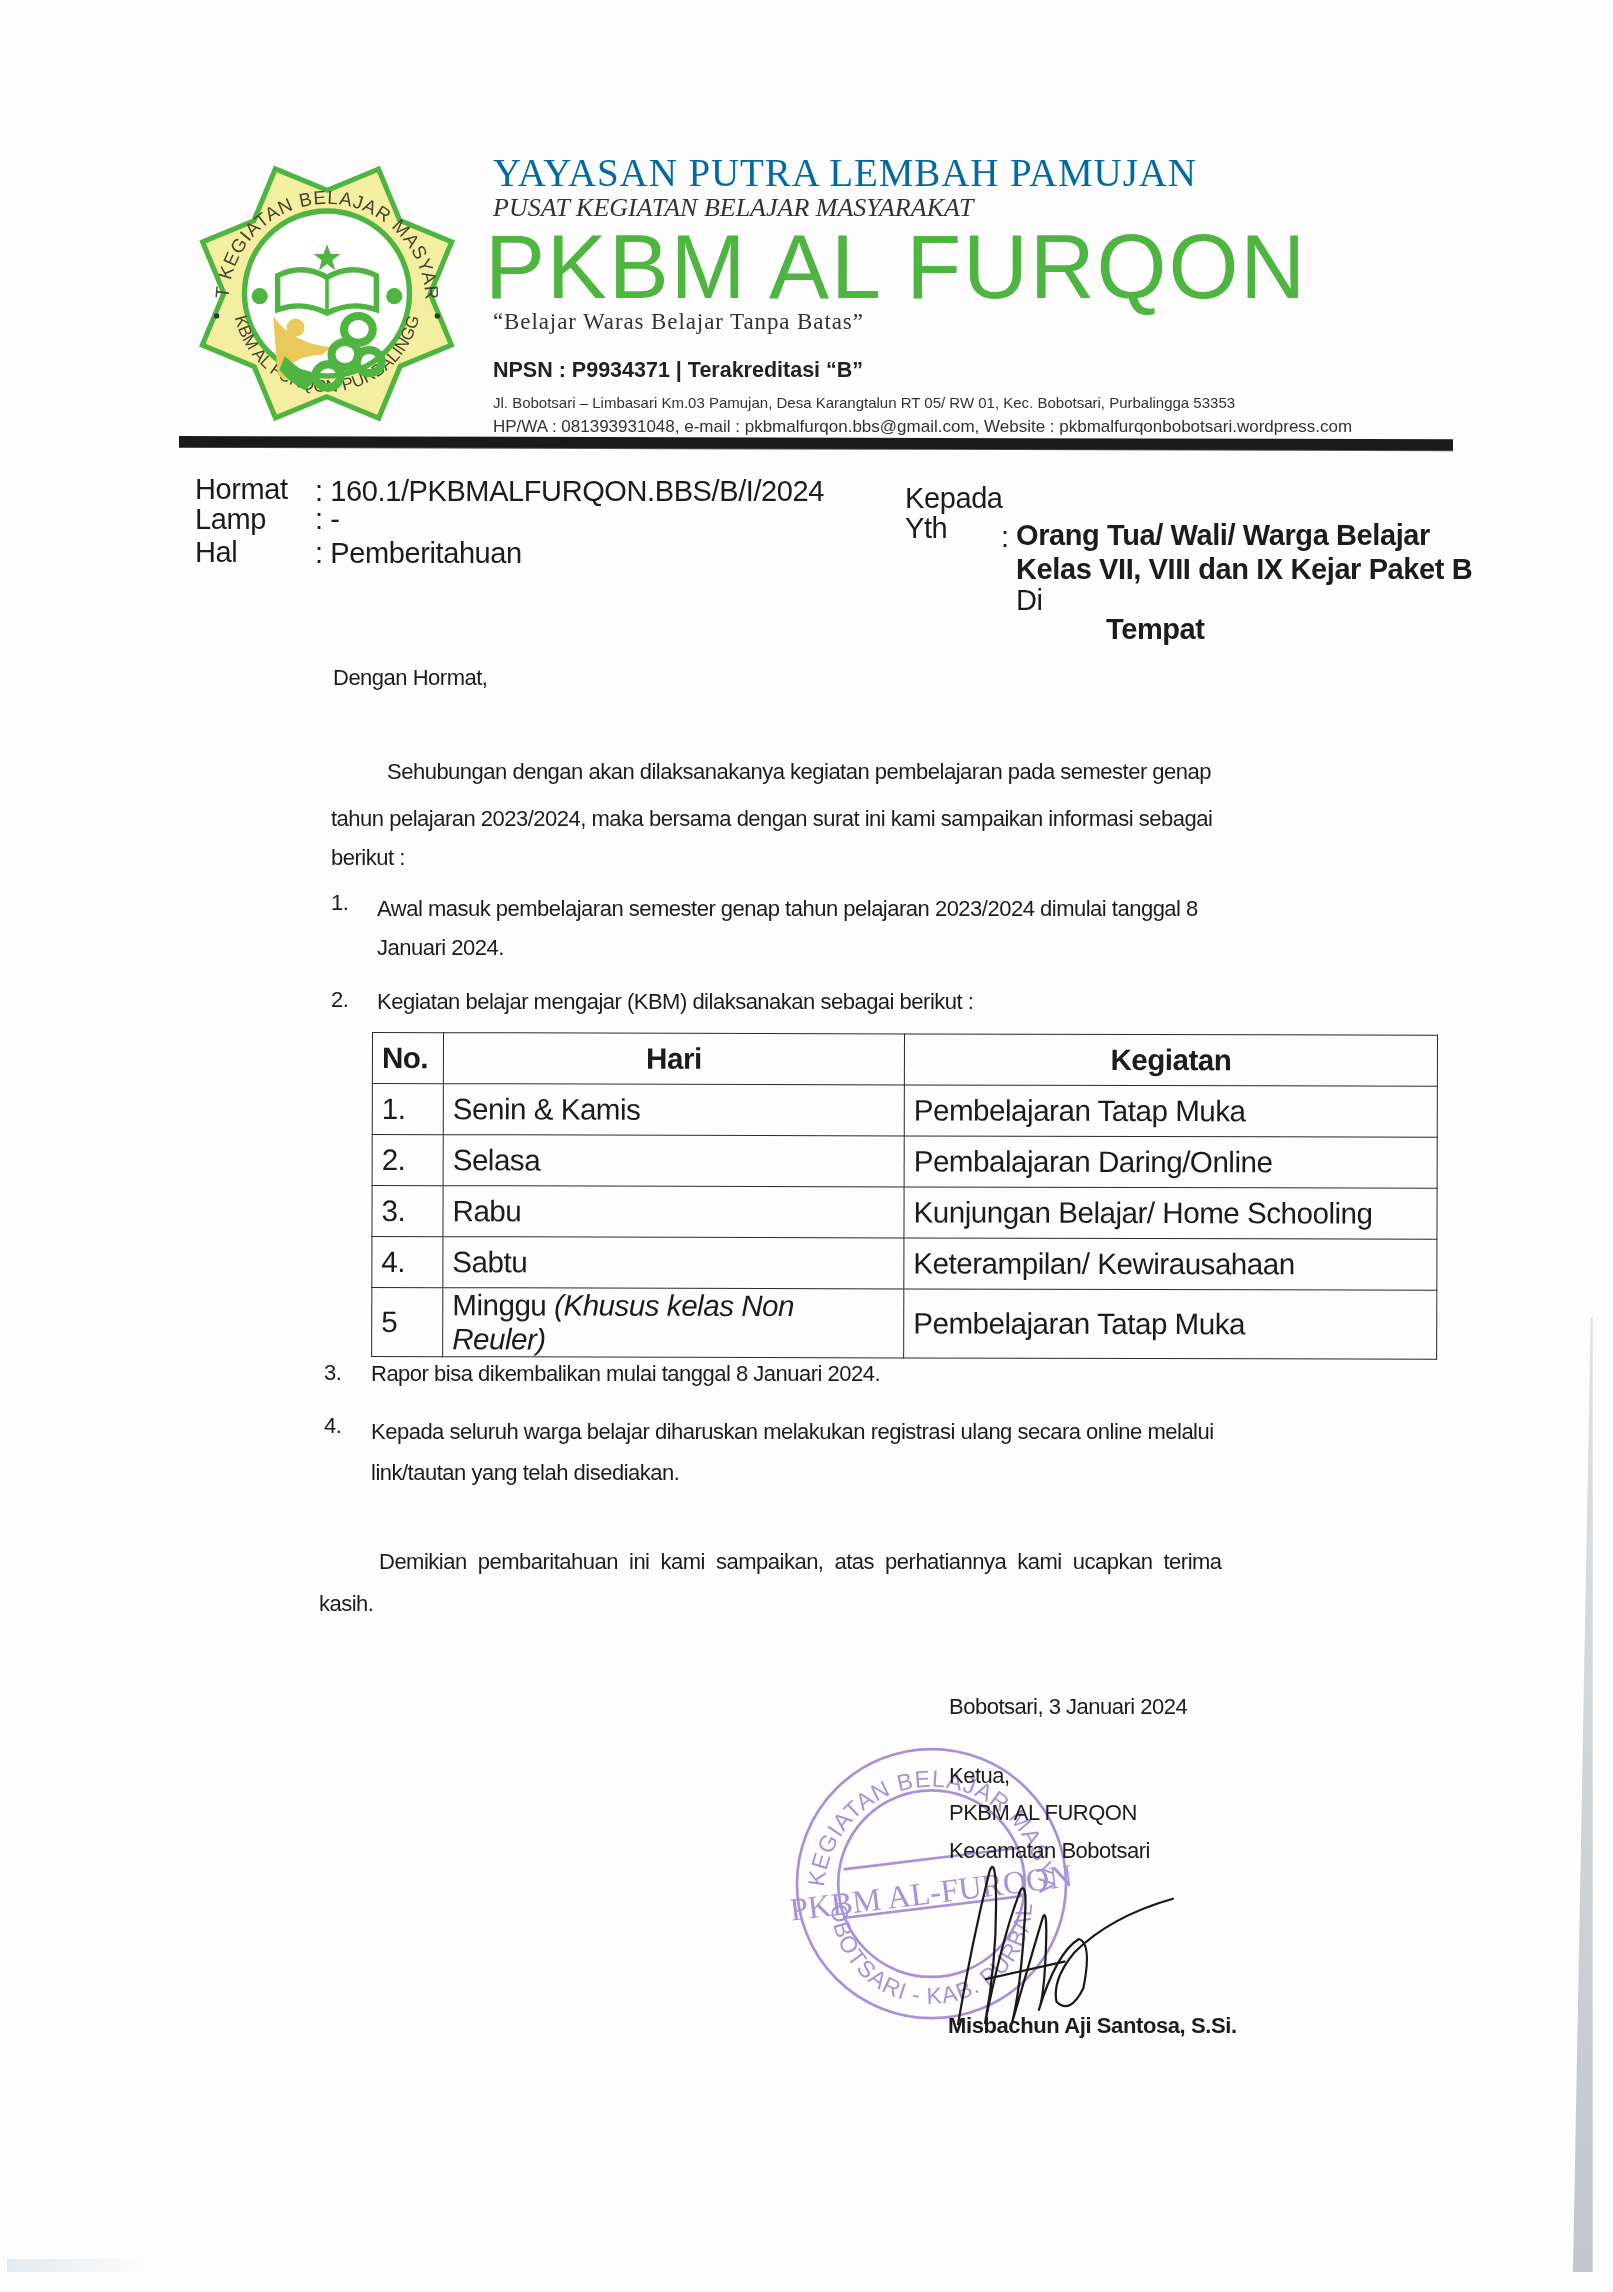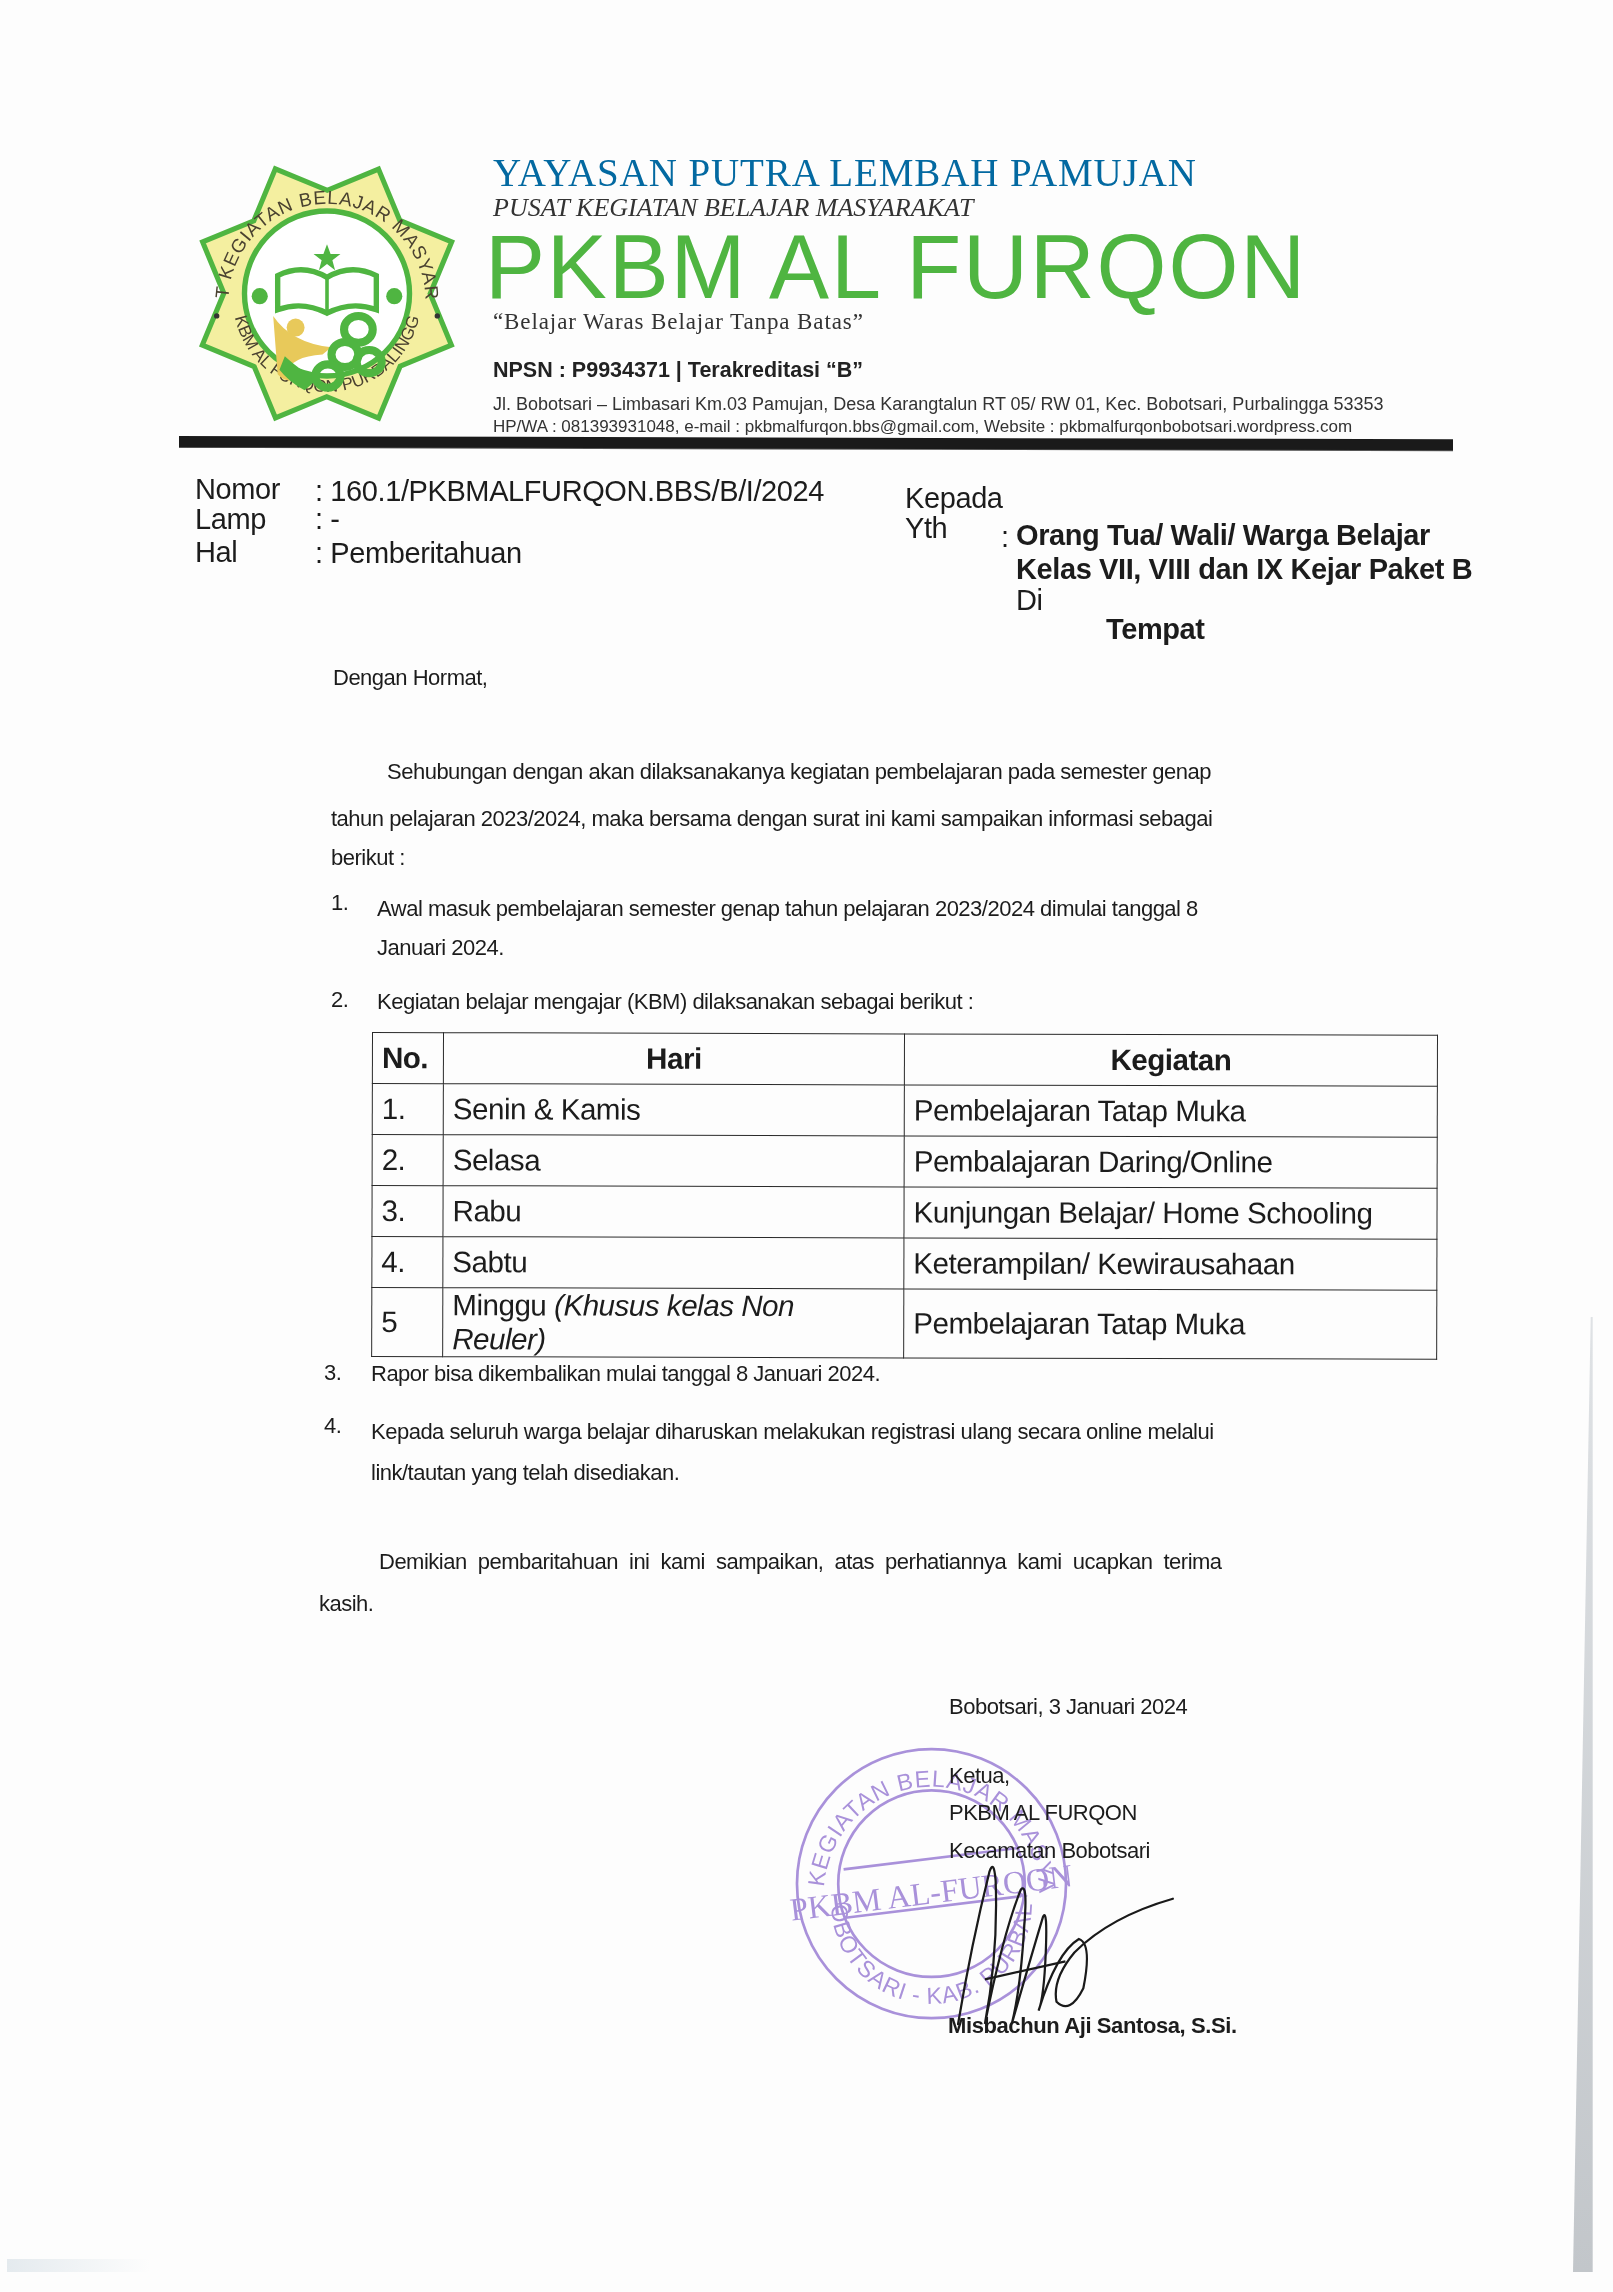--- a/index.html
+++ b/index.html
@@ -8,21 +8,21 @@
   .abs { position:absolute; white-space:nowrap; }
   .body-text { font-size:22px; letter-spacing:-0.5px; transform-origin:left top; }
 
   
   #logo { position:absolute; left:179px; top:150px; width:296px; height:287px; }
   .lh-yayasan { left:493px; top:150px; font-family:"Liberation Serif", serif; font-size:39px; color:#0369a1; letter-spacing:0.9px; }
   .lh-pusat { left:493px; top:193px; font-family:"Liberation Serif", serif; font-style:italic; font-size:26px; color:#333; }
   .lh-name { left:485px; top:222px; font-family:"Liberation Sans", sans-serif; font-size:90px; color:#4fb541; letter-spacing:1.8px; line-height:1; }
   .lh-tag { left:493px; top:309px; font-family:"Liberation Serif", serif; font-size:23px; color:#333; letter-spacing:0.9px; }
   .lh-npsn { left:493px; top:358px; font-size:21.5px; font-weight:bold; color:#222; }
-  .lh-addr { left:493px; top:394px; font-size:18px; color:#333; }
+  .lh-addr { left:493px; top:394px; font-size:15px; color:#333; }
   .lh-contact { left:493px; top:417px; font-size:17px; color:#333; }
   #rule { position:absolute; left:179px; top:436px; width:1274px; height:10.7px; background:#1a1a1a;
           transform:rotate(0.15deg); transform-origin:left center; box-shadow:0 0.9px 0 #555; }
 
   
   .meta-label { font-size:29px; letter-spacing:-0.4px; }
   .bold { font-weight:bold; }
 
   
   #kbm-table { position:absolute; left:372px; top:1032px; width:1066px; border-collapse:collapse;
@@ -81,21 +81,21 @@
 
 <div class="abs lh-yayasan">YAYASAN PUTRA LEMBAH PAMUJAN</div>
 <div class="abs lh-pusat">PUSAT KEGIATAN BELAJAR MASYARAKAT</div>
 <div class="abs lh-name">PKBM AL FURQON</div>
 <div class="abs lh-tag">“Belajar Waras Belajar Tanpa Batas”</div>
 <div class="abs lh-npsn">NPSN : P9934371 | Terakreditasi “B”</div>
 <div class="abs lh-addr">Jl. Bobotsari – Limbasari Km.03 Pamujan, Desa Karangtalun RT 05/ RW 01, Kec. Bobotsari, Purbalingga 53353</div>
 <div class="abs lh-contact">HP/WA : 081393931048, e-mail : pkbmalfurqon.bbs@gmail.com, Website : pkbmalfurqonbobotsari.wordpress.com</div>
 <div id="rule"></div>
 
-<div class="abs meta-label" style="left:195px;top:473px;">Nomor</div>
+<div class="abs meta-label" style="left:195px;top:473px;">Hormat</div>
 <div class="abs meta-label" style="left:315px;top:475px;">: 160.1/PKBMALFURQON.BBS/B/I/2024</div>
 <div class="abs meta-label" style="left:195px;top:503px;">Lamp</div>
 <div class="abs meta-label" style="left:315px;top:503px;">: -</div>
 <div class="abs meta-label" style="left:195px;top:536px;">Hal</div>
 <div class="abs meta-label" style="left:315px;top:537px;">: Pemberitahuan</div>
 
 <div class="abs meta-label" style="left:905px;top:482px;">Kepada</div>
 <div class="abs meta-label" style="left:905px;top:512px;">Yth</div>
 <div class="abs meta-label" style="left:1001px;top:521px;">:</div>
 <div class="abs meta-label bold" style="left:1016px;top:519px;">Orang Tua/ Wali/ Warga Belajar</div>

